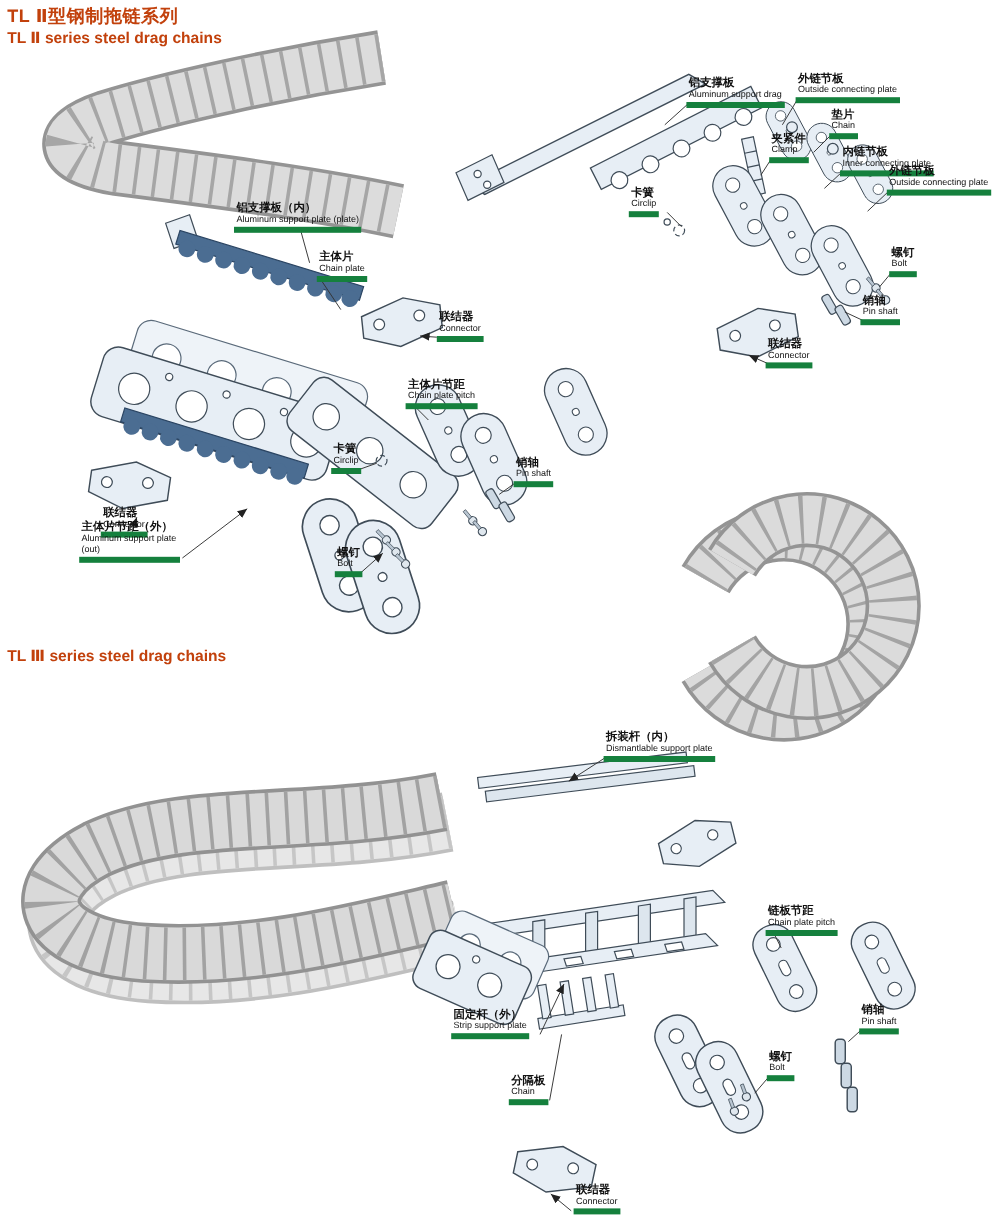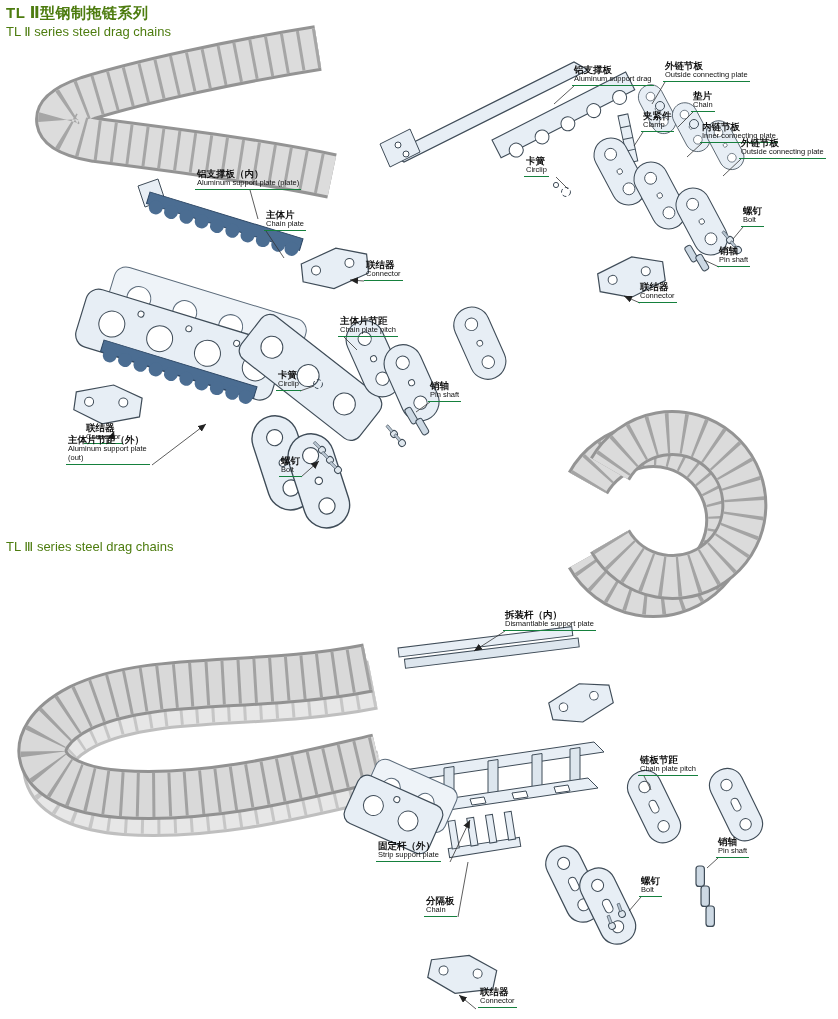--- a/index.html
+++ b/index.html
@@ -1,22 +1,22 @@
 <!DOCTYPE html>
 <html><head>
 <meta charset="utf-8">
 <style>
   * { margin:0; padding:0; box-sizing:border-box; }
   html,body { width:838px; height:1019px; background:#fff; overflow:hidden; }
   body { position:relative; font-family:"Liberation Sans","DejaVu Sans",sans-serif; }
   .art { position:absolute; left:0; top:0; width:838px; height:1019px; }
-  .heading { position:absolute; color:#4d7c0f; }
+  .heading { position:absolute; color:#c2410c; }
   .heading .zh { display:block; font-size:15px; font-weight:bold; letter-spacing:.5px; }
-  .heading .en { display:block; font-size:13px; font-weight:400; margin-top:1px; }
-  .lbl { position:absolute; border-bottom:1px solid #15803d; padding:0 2px 1px 2px;
+  .heading .en { display:block; font-size:13px; font-weight:700; margin-top:1px; }
+  .lbl { position:absolute; border-bottom:5px solid #15803d; padding:0 2px 1px 2px;
          line-height:1.18; white-space:nowrap; color:#111; }
   .lbl .zh { display:block; font-size:9.5px; font-weight:bold; }
   .lbl .en { display:block; font-size:7.5px; }
   .lbl.wrap { white-space:normal; width:84px; }
 </style>
 </head>
 <body>
 
 <svg class="art" viewBox="0 0 838 1019" xmlns="http://www.w3.org/2000/svg">
   <defs>

